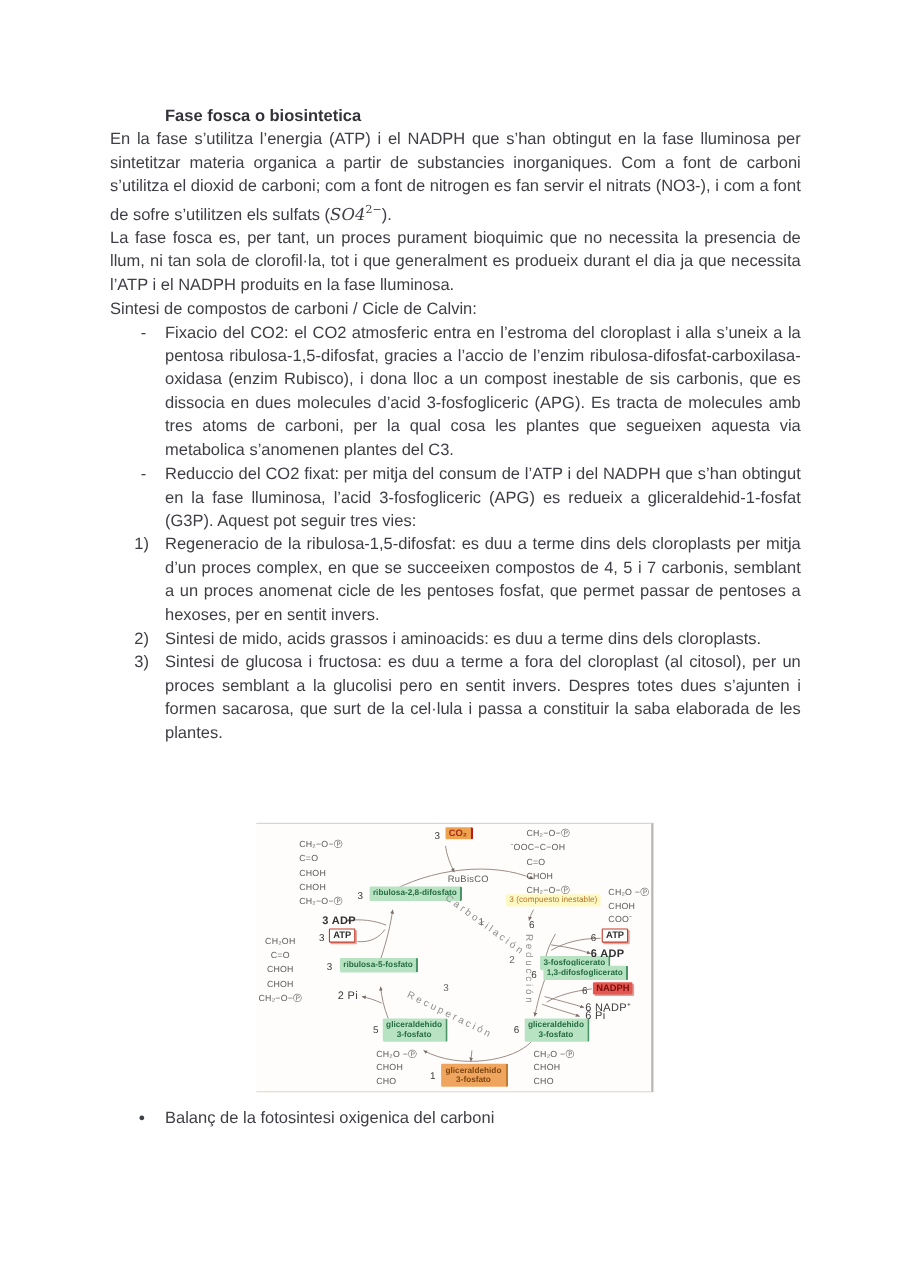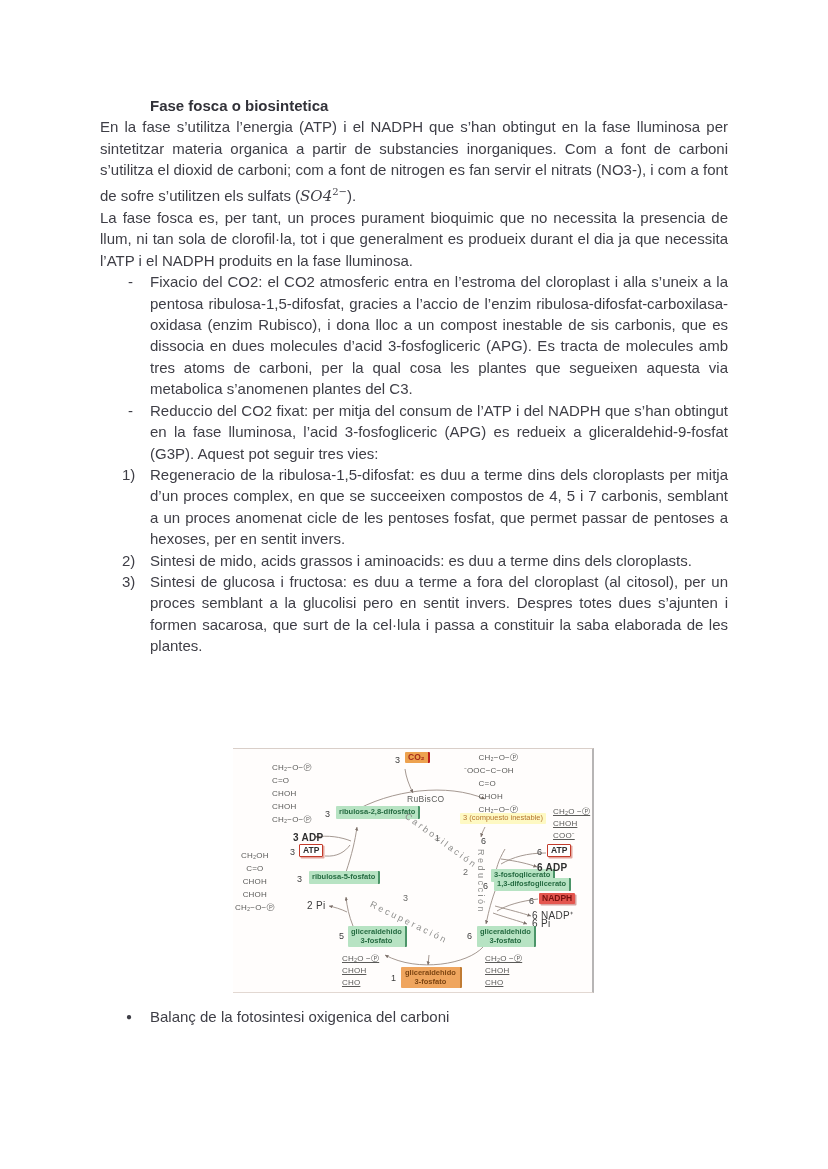--- a/index.html
+++ b/index.html
@@ -23,21 +23,21 @@
   .li .tx { flex:1 1 auto; text-align:justify; }
   .bullet-row { position:absolute; left:100px; top:1006px; width:628px; display:flex; font-size:15px; line-height:21.4px; }
   .bullet-row .bmk { margin-left:26px; width:24px; font-size:10px; line-height:21.4px; }
   
   .figure {
     position:absolute; left:233px; top:748px; width:359px; height:243px;
     background:#fffdfc;
     border-top:1px solid #d9cfc9; border-bottom:1px solid #e2d8d2; border-right:2px solid #b7b5b5;
   }
   .formula { position:absolute; font-size:8px; line-height:13px; color:#5a5a58; white-space:pre; letter-spacing:0.2px; }
-  .formula.tight { line-height:12px;text-decoration:underline; }
+  .formula.tight { line-height:12px; }
   .cnt  { position:absolute; font-size:9px; color:#3d3d3d; }
   .slbl { position:absolute; font-size:10px; font-weight:bold; color:#303030; letter-spacing:0.3px; white-space:nowrap; }
   .slbl.n { font-weight:normal; color:#3a3a3a; }
   .gbox {
     position:absolute; background:#b7e3c3; color:#256b41; font-weight:bold;
     font-size:7.5px; line-height:8.5px; padding:2px 3px; text-align:center;
     white-space:pre-line; border-right:2px solid #4b9468; border-radius:1px;
   }
   .obox {
     position:absolute; background:#eda24f; color:#a52c18; font-weight:bold;
@@ -69,28 +69,29 @@
 </style>
 </head>
 <body>
 
 <div class="page">
 
   <div class="doc">
     <div class="title">Fase fosca o biosintetica</div>
     <p><span>En la fase s’utilitza l’energia (ATP) i el NADPH que s’han obtingut en la fase lluminosa per sintetitzar materia organica a partir de substancies inorganiques. Com a font de carboni s’utilitza el dioxid de carboni; com a font de nitrogen es fan servir el nitrats (NO3-), i com a font de sofre s’utilitzen els sulfats (</span><i class="mathi">SO4</i><sup class="mathsup">2−</sup><span>).</span></p>
     <p>La fase fosca es, per tant, un proces purament bioquimic que no necessita la presencia de llum, ni tan sola de clorofil·la, tot i que generalment es produeix durant el dia ja que necessita l’ATP i el NADPH produits en la fase lluminosa.</p>
+    <p>Sintesi de compostos de carboni / Cicle de Calvin:</p>
 
     <div class="li dash">
       <span class="mk">-</span>
       <span class="tx">Fixacio del CO2: el CO2 atmosferic entra en l’estroma del cloroplast i alla s’uneix a la pentosa ribulosa-1,5-difosfat, gracies a l’accio de l’enzim ribulosa-difosfat-carboxilasa-oxidasa (enzim Rubisco), i dona lloc a un compost inestable de sis carbonis, que es dissocia en dues molecules d’acid 3-fosfogliceric (APG). Es tracta de molecules amb tres atoms de carboni, per la qual cosa les plantes que segueixen aquesta via metabolica s’anomenen plantes del C3.</span>
     </div>
     <div class="li dash">
       <span class="mk">-</span>
-      <span class="tx">Reduccio del CO2 fixat: per mitja del consum de l’ATP i del NADPH que s’han obtingut en la fase lluminosa, l’acid 3-fosfogliceric (APG) es redueix a gliceraldehid-9-fosfat (G3P). Aquest pot seguir tres vies:</span>
+      <span class="tx">Reduccio del CO2 fixat: per mitja del consum de l’ATP i del NADPH que s’han obtingut en la fase lluminosa, l’acid 3-fosfogliceric (APG) es redueix a gliceraldehid-1-fosfat (G3P). Aquest pot seguir tres vies:</span>
     </div>
     <div class="li num">
       <span class="mk">1)</span>
       <span class="tx">Regeneracio de la ribulosa-1,5-difosfat: es duu a terme dins dels cloroplasts per mitja d’un proces complex, en que se succeeixen compostos de 4, 5 i 7 carbonis, semblant a un proces anomenat cicle de les pentoses fosfat, que permet passar de pentoses a hexoses, per en sentit invers.</span>
     </div>
     <div class="li num">
       <span class="mk">2)</span>
       <span class="tx">Sintesi de mido, acids grassos i aminoacids: es duu a terme dins dels cloroplasts.</span>
     </div>
     <div class="li num">

